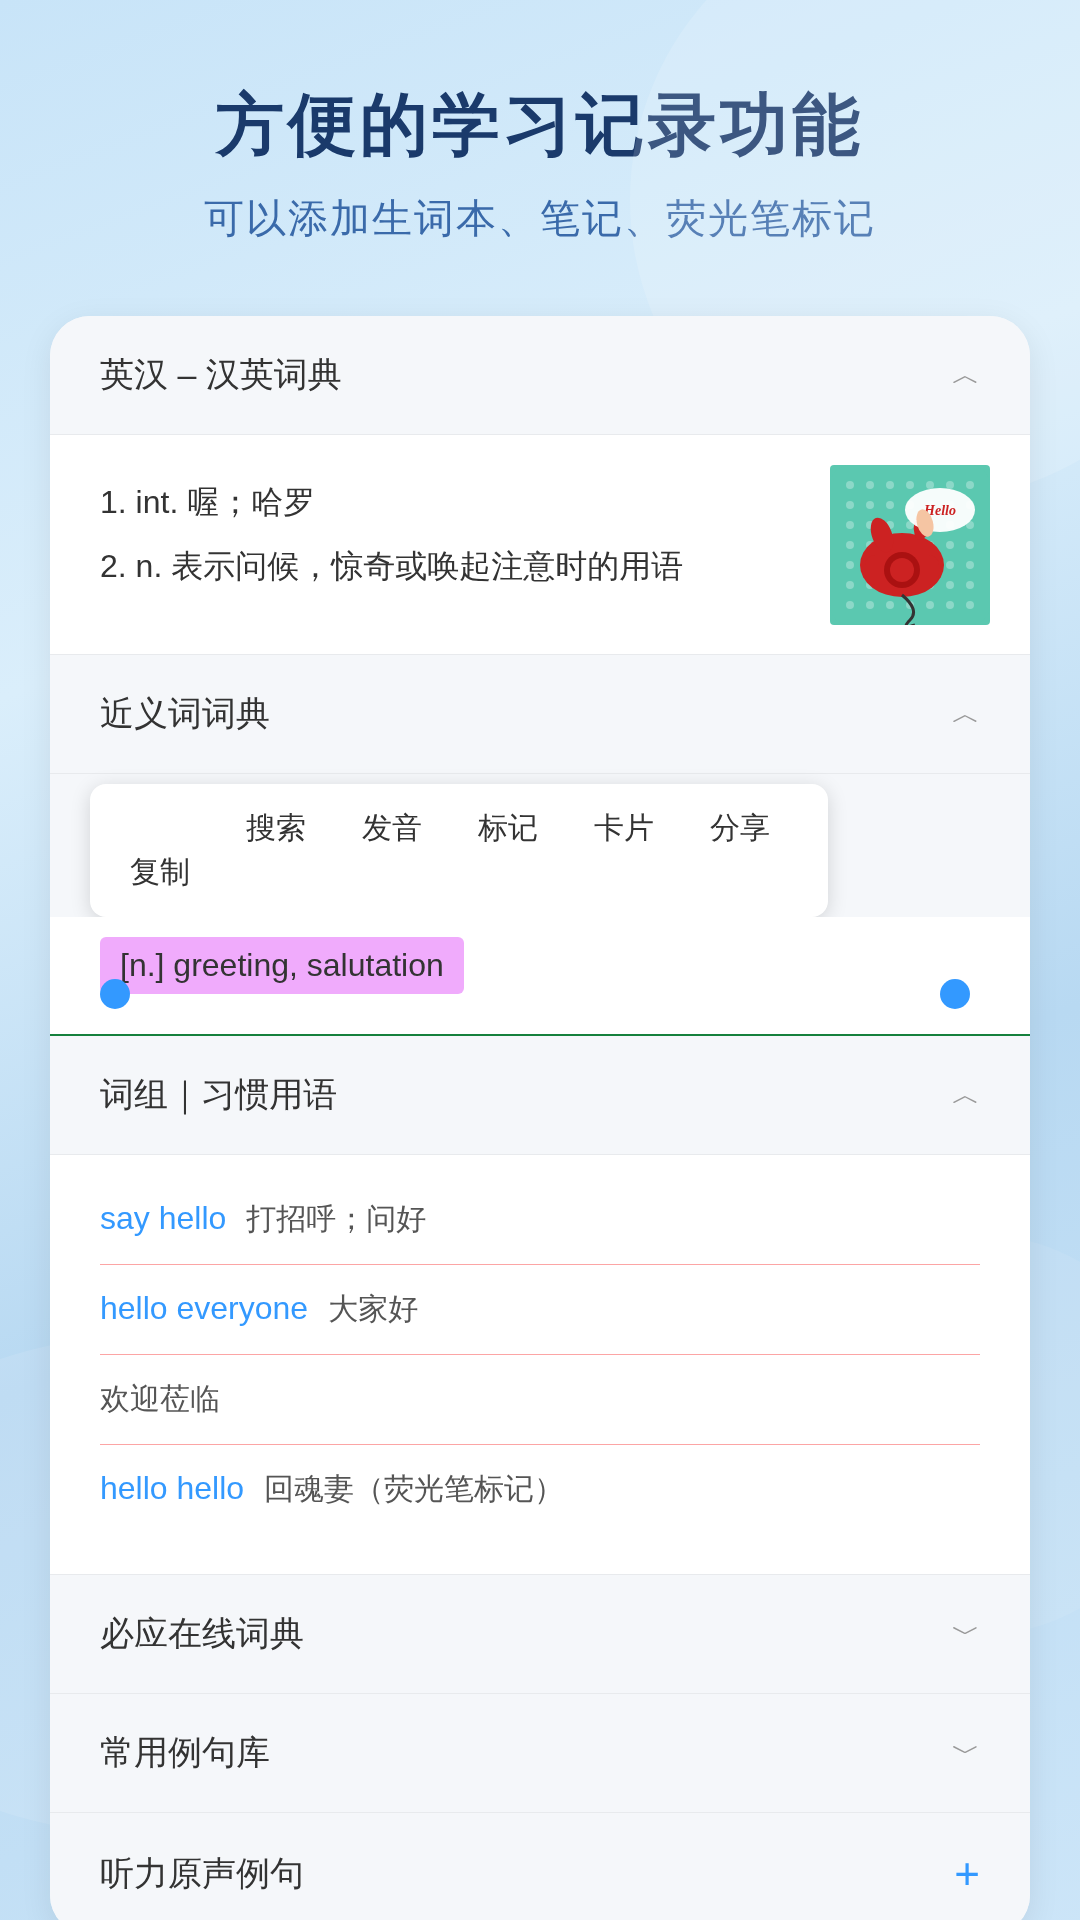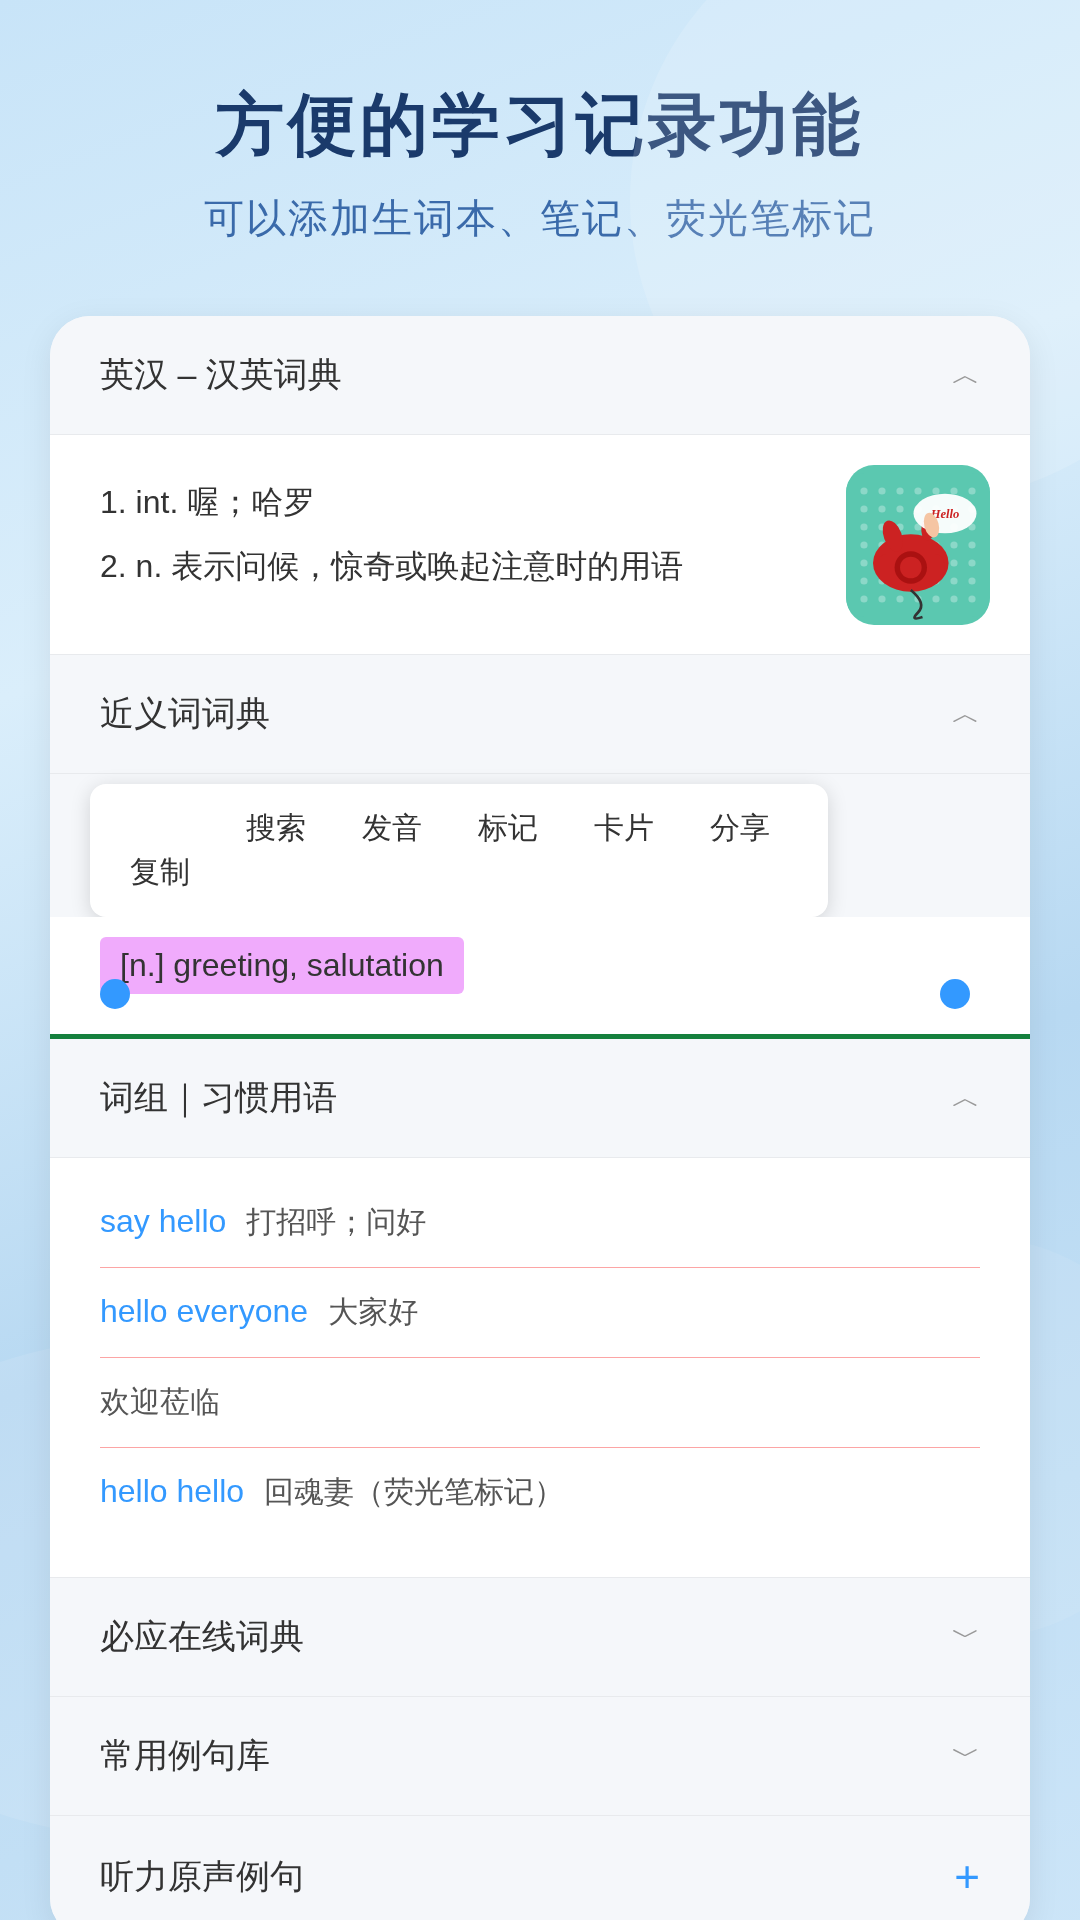--- a/index.html
+++ b/index.html
@@ -108,23 +108,23 @@
       font-size: 32px;
       color: #333;
       line-height: 1.7;
       margin-bottom: 10px;
     }
 
     .dict-image {
       position: absolute;
       top: 30px;
       right: 40px;
-      width: 144px;
+      width: 160px;
       height: 160px;
-      border-radius: 28px;
+      border-radius: 4px;
       background: #5bc8b0;
       overflow: hidden;
       display: flex;
       align-items: flex-start;
       justify-content: center;
     }
 
     
     .phone-illustration {
       width: 160px;
@@ -204,21 +204,21 @@
       right: 10px;
       bottom: -5px;
     }
 
     
     .phrases-section {
       background: #f5f7fa;
     }
 
     .phrases-section .section-header {
-      border-top: 5px solid #15803d;
+      border-top: 2px solid #15803d;
     }
 
     .phrases-content {
       background: #fff;
       padding: 20px 50px 40px;
     }
 
     .phrase-item {
       display: flex;
       align-items: baseline;

